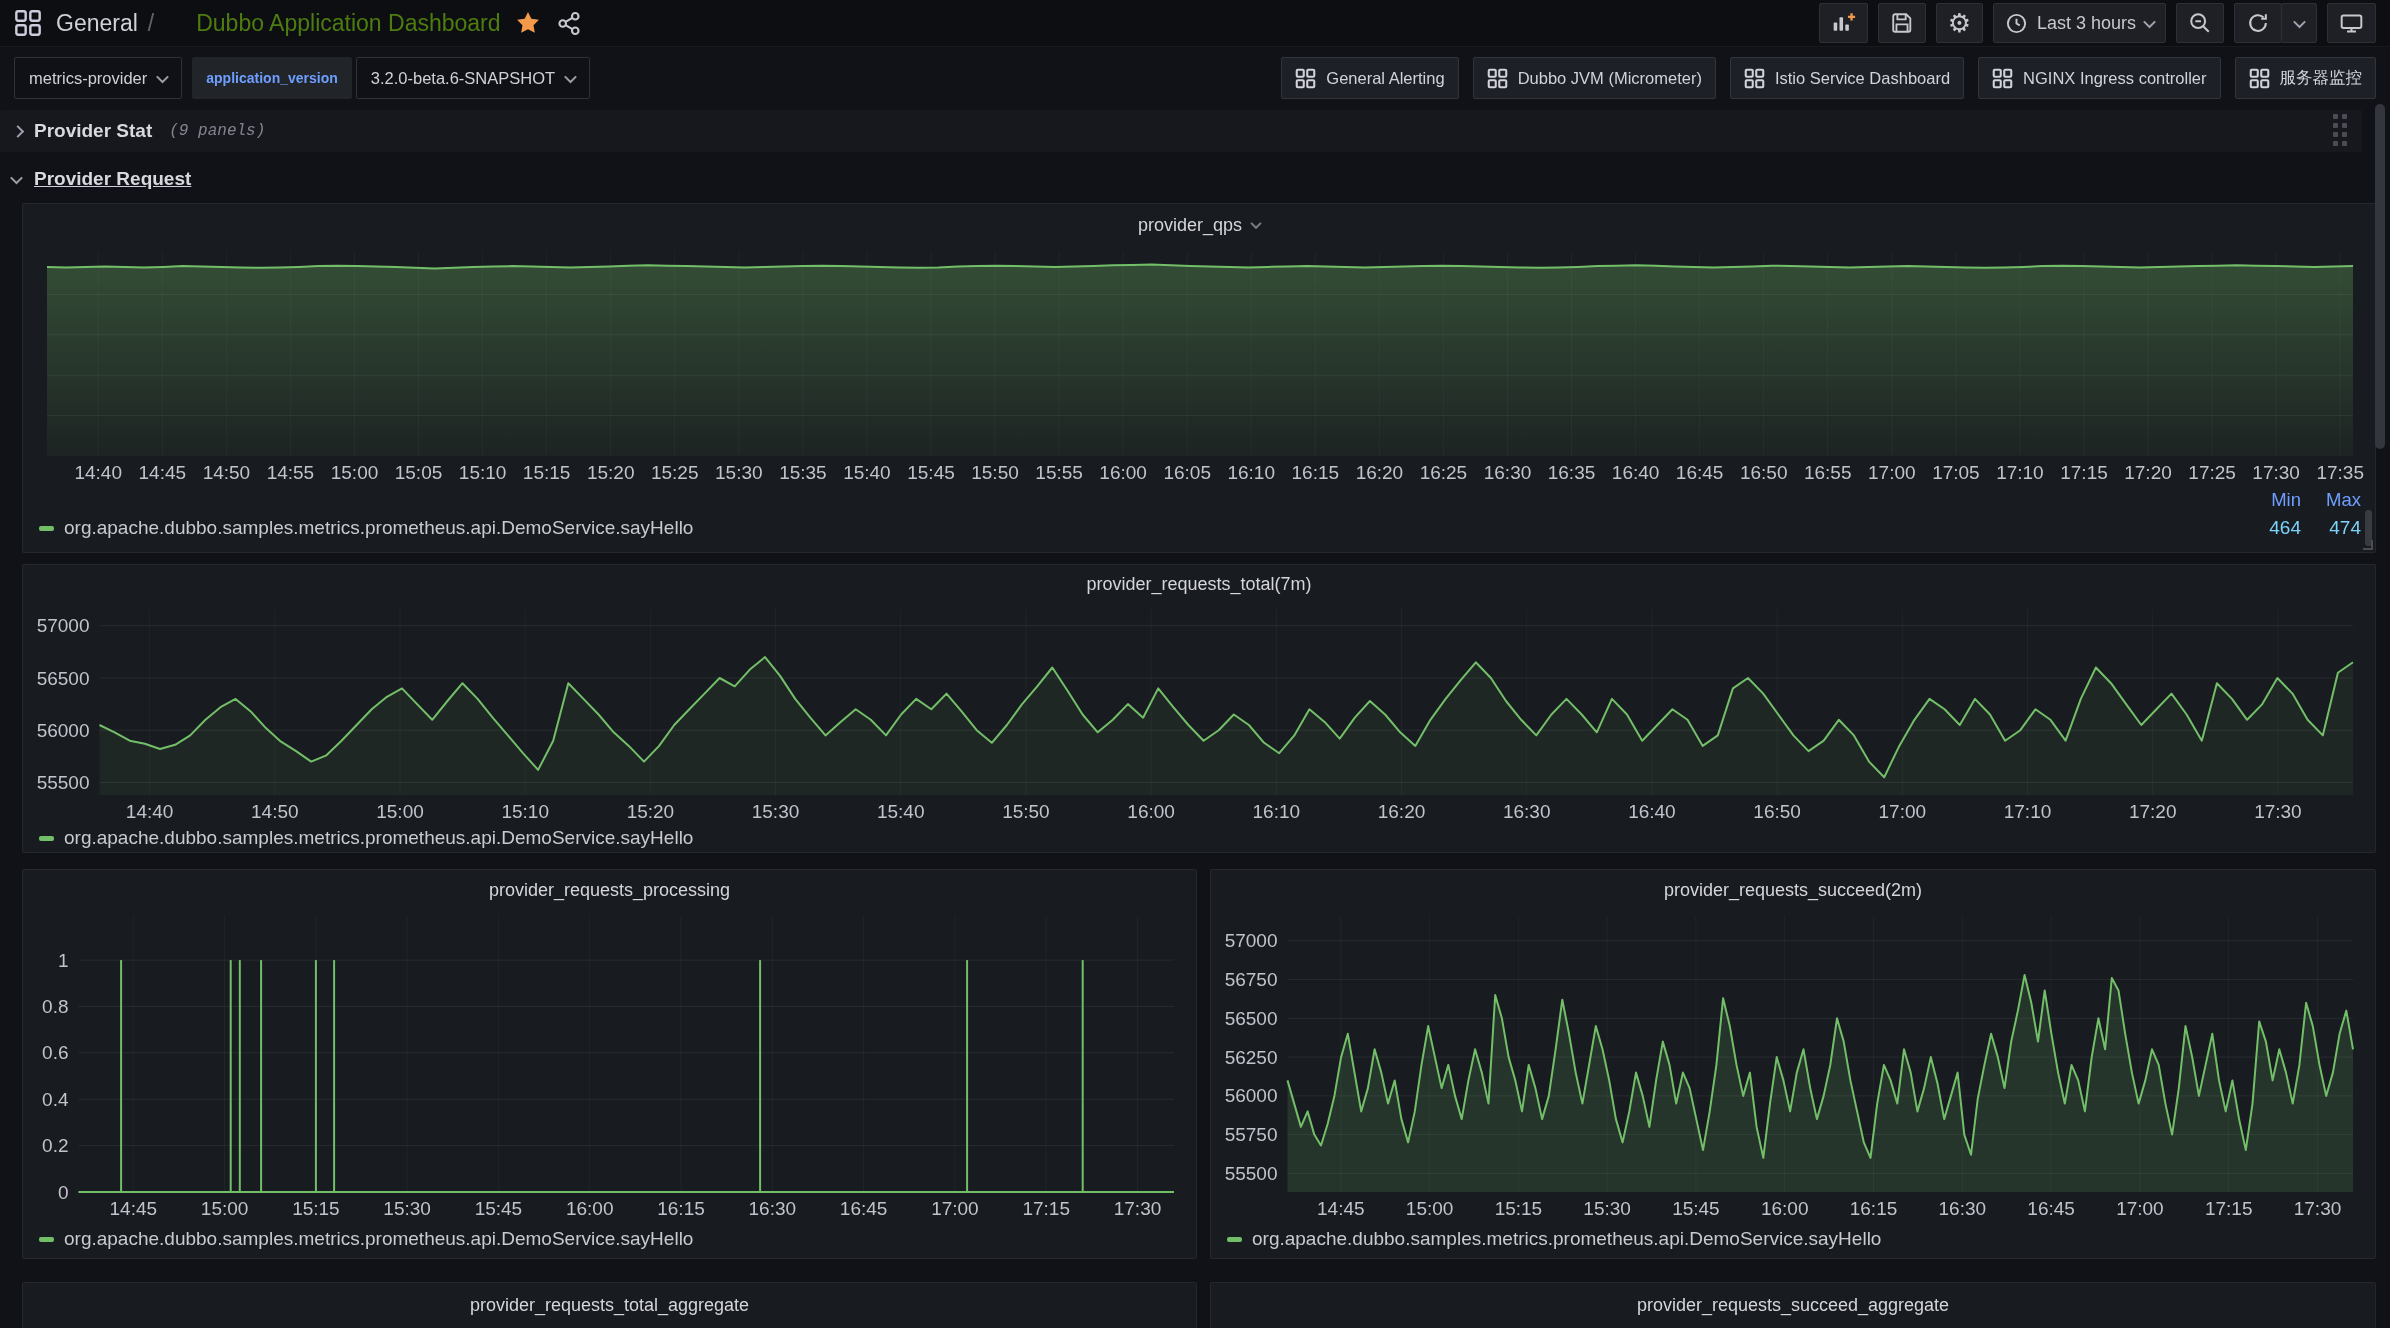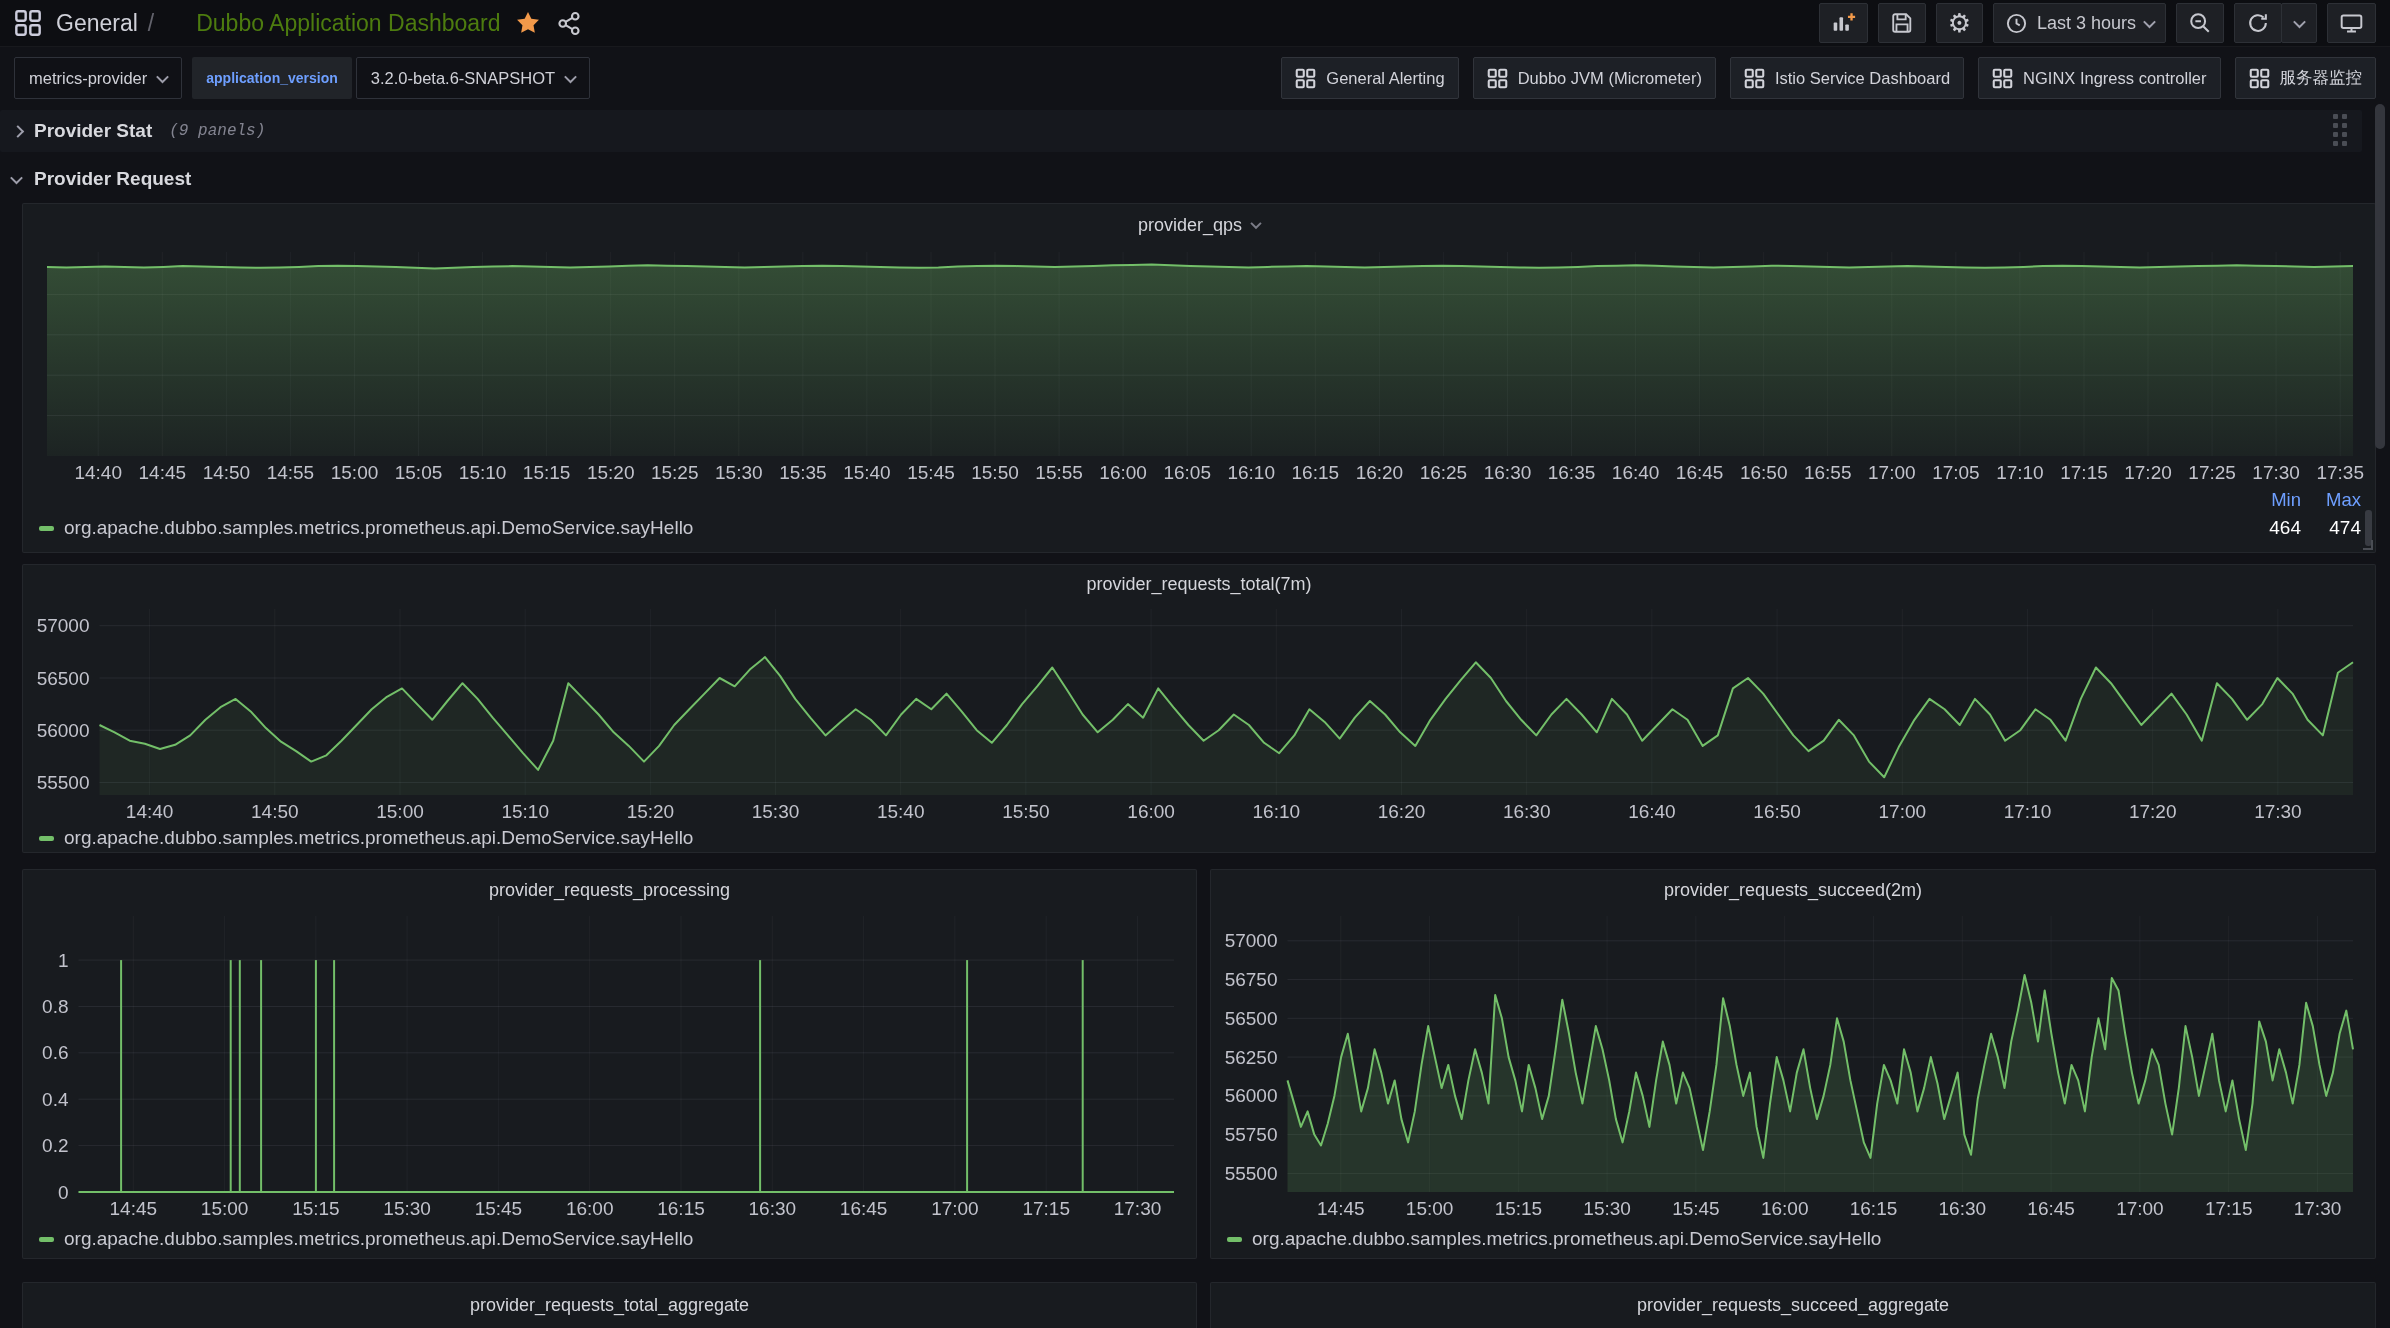--- a/index.html
+++ b/index.html
@@ -57,42 +57,42 @@
     font-size:16.5px; font-weight:500; color:#d2d3da; cursor:pointer; white-space:nowrap;
   }
   
   .row-head {
     position:absolute; top:110px; left:0; width:2362px; height:42px;
     background:#16181e; border-radius:2px;
     display:flex; align-items:center; gap:13px; padding:0 12px; cursor:pointer;
   }
   .row-head2 {
     position:absolute; top:161px; left:0; width:1200px; height:36px;
-    display:flex; align-items:center; gap:13px; padding:0 12px; cursor:pointer;
+    display:flex; align-items:center; gap:13px; padding:0 12px; cursor:pointer;text-decoration:underline;
   }
   .rtitle { font-size:19px; font-weight:700; color:#d8d9de; }
   .rmeta { font-size:16px; font-style:italic; color:rgba(204,204,220,.6); margin-left:4px;font-family:Liberation Mono, monospace; }
   .drag-dots { margin-left:auto; display:grid; grid-template-columns:repeat(2,8px); grid-auto-rows:8px; gap:1px; cursor:grab; }
   .drag-dots i { width:5px; height:5px; background:#4a4d55; border-radius:1px; }
   
   .panel {
     position:absolute; background:#181b1f; border:1px solid rgba(204,204,220,.07); border-radius:2px;margin-left:14px;
   }
   .phead {
     position:absolute; top:0; left:0; right:0; height:42px;
     display:flex; align-items:center; justify-content:center; gap:10px; cursor:pointer;
   }
   .ptitle { font-size:18px; font-weight:500; color:#d5d6dc; white-space:nowrap; }
   .phead .caret { width:8px; height:8px; border-color:rgba(204,204,220,.55); }
   .chart { position:absolute; left:8px; right:8px; overflow:hidden; }
   .legend { position:absolute; left:16px; right:14px; height:28px; display:flex; align-items:center; font-size:19px; color:#c9cad2; }
   .swatch { width:15px; height:5px; border-radius:2px; background:#73BF69; margin-right:10px; flex:none; cursor:pointer; }
   .lname { cursor:pointer; white-space:nowrap; }
   .lvals { margin-left:auto; display:flex; }
-  .lvals span { width:60px; text-align:right; font-size:19px; color:#ffffff; }
+  .lvals span { width:60px; text-align:right; font-size:19px; color:#7dd3fc; }
   .stats-head { position:absolute; right:14px; display:flex; }
   .stats-head span { width:60px; text-align:right; font-size:18.5px; font-weight:500; color:#6E9FFF; cursor:pointer; }
   .mini-sb { position:absolute; right:3px; width:7px; height:36px; background:#383b42; border-radius:3px; cursor:pointer; }
   .corner { position:absolute; right:2px; bottom:2px; width:10px; height:10px; border-right:2px solid #4a4d54; border-bottom:2px solid #4a4d54; cursor:nwse-resize; }
   .page-sb { position:absolute; right:5px; top:104px; width:10px; height:345px; background:#34363d; border-radius:5px; cursor:pointer; }
   svg { display:block; }
 </style>
 </head>
 <body>
 

